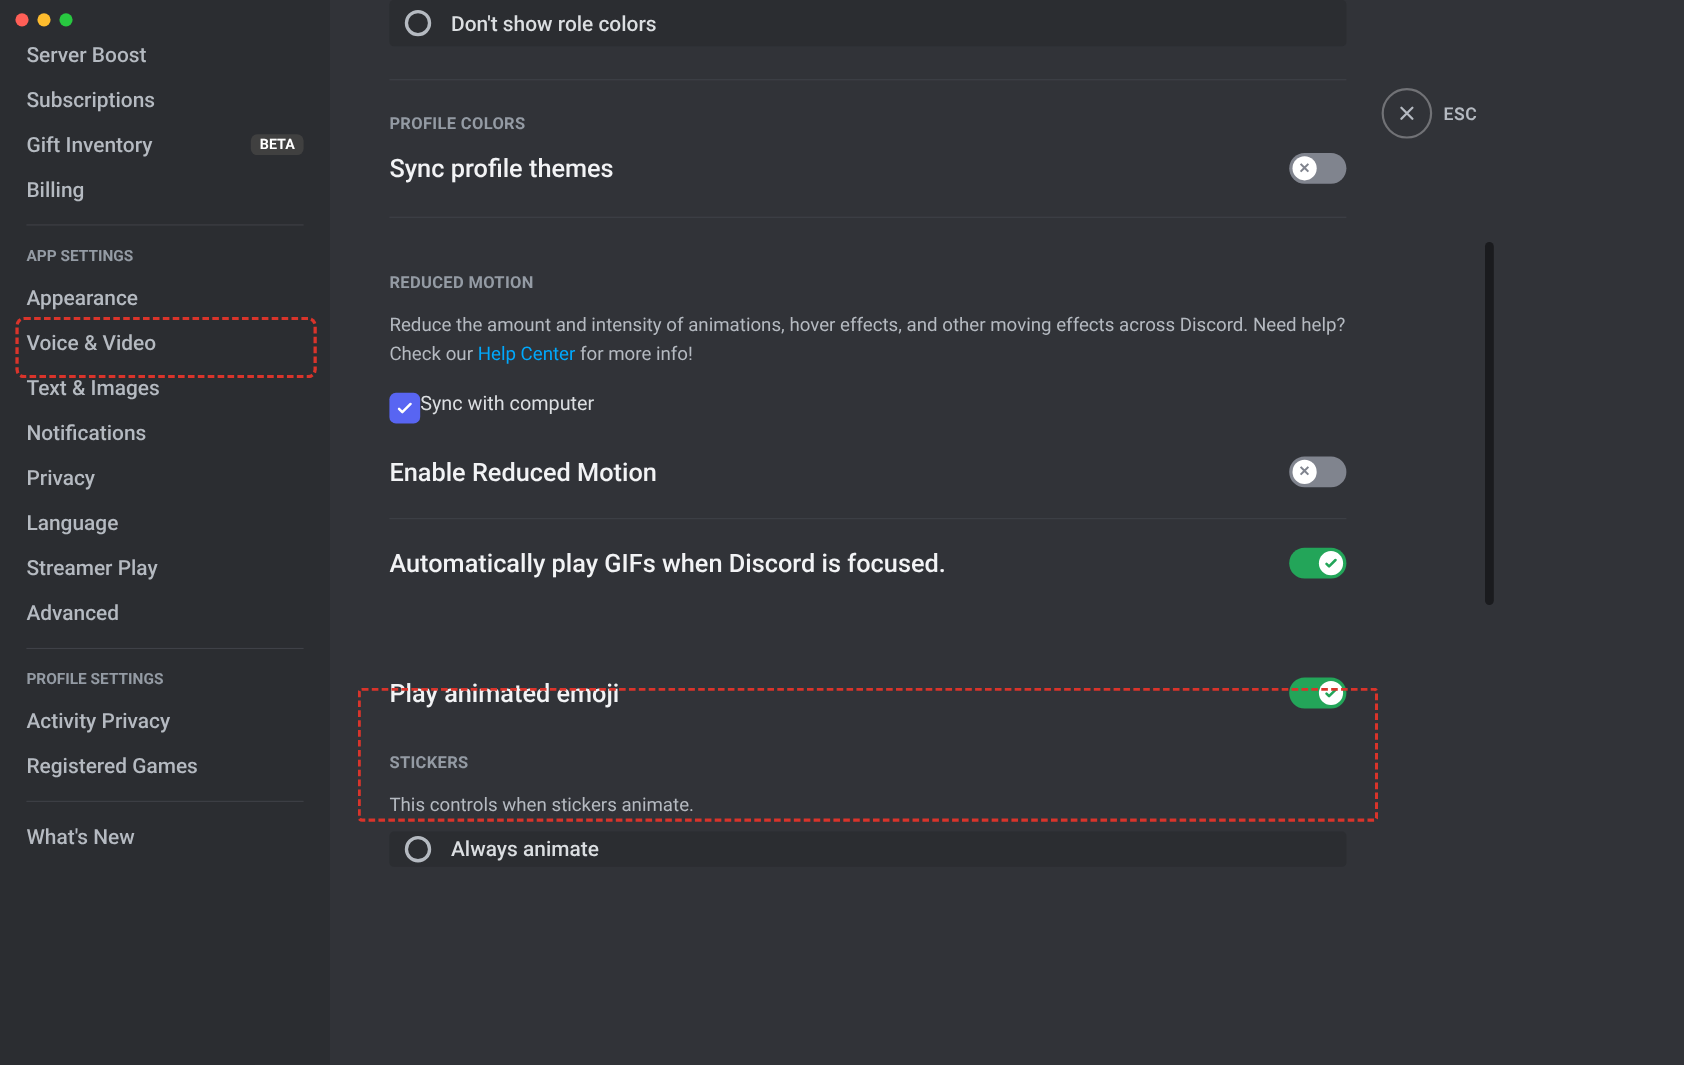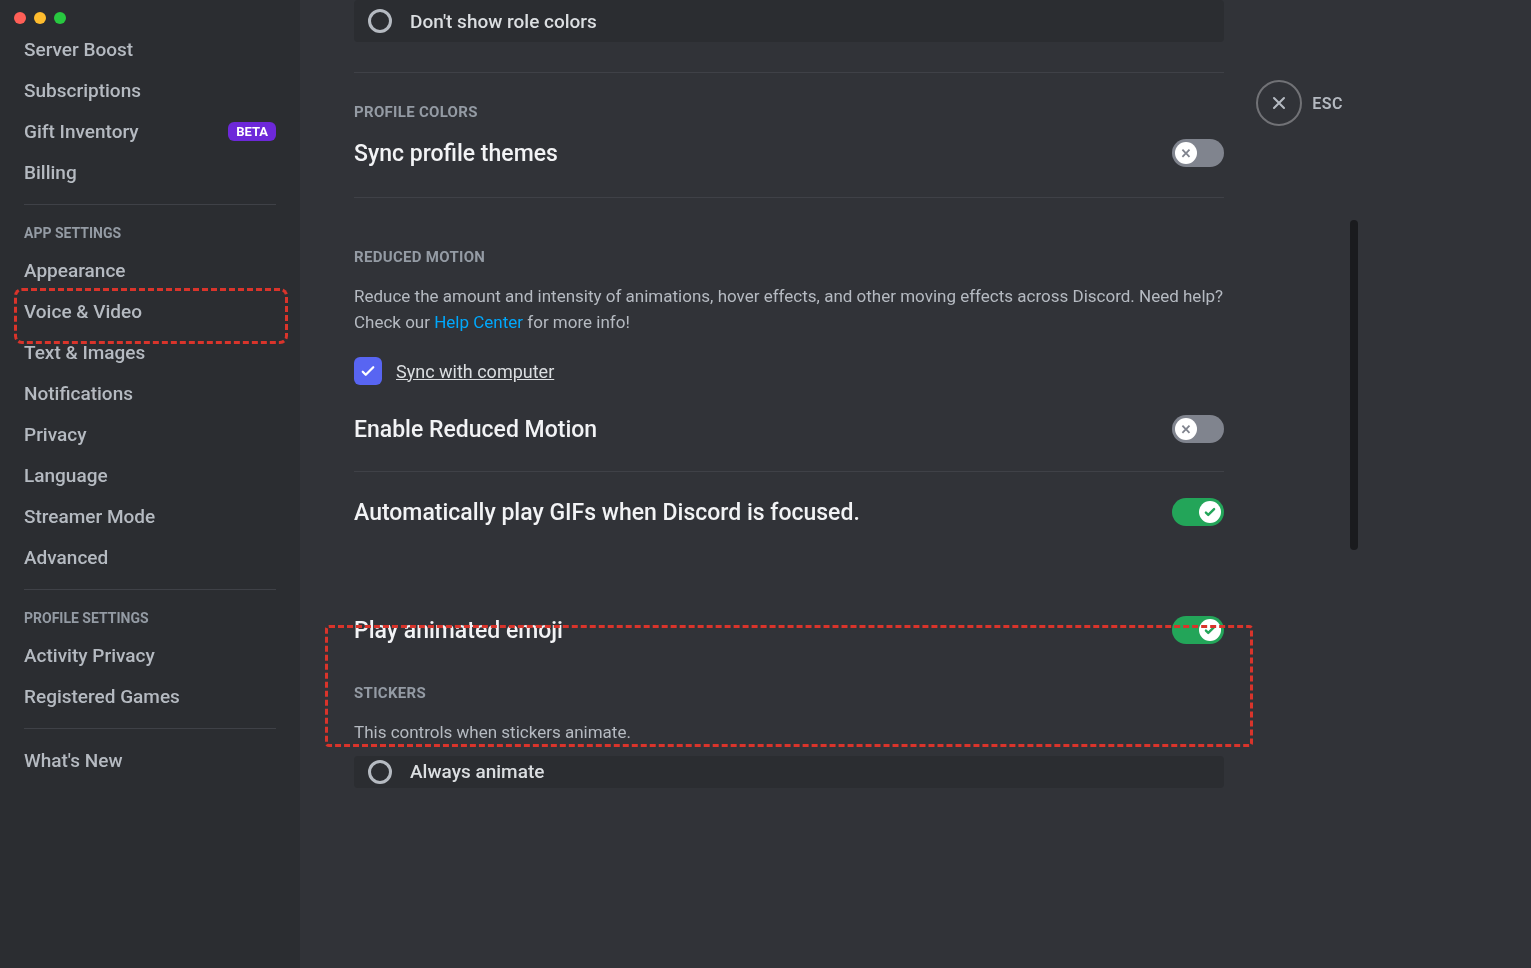--- a/index.html
+++ b/index.html
@@ -64,21 +64,21 @@
   font-weight: 700;
   padding: 8px 12px;
   margin-top: 6px;
 }
 .divider {
   height: 1px;
   background: #3f4147;
   margin: 12px 12px;
 }
 .badge-beta {
-  background: #6d28d9;
+  background: #404040;
   color: #ffffff;
   font-size: 13px;
   font-weight: 700;
   padding: 2px 8px;
   border-radius: 6px;
 }
 
 .highlight-box-1 {
   position: absolute;
   border: 3px dashed #d9342b;
@@ -180,24 +180,22 @@
   align-items: center;
   justify-content: center;
   font-size: 13px;
   font-weight: 900;
 }
 .toggle.off .toggle-knob { left: 3px; color: #80848e; }
 .toggle.on .toggle-knob { right: 3px; color: #23a559; }
 
 .checkbox-row {
   display: flex;
-  align-items: center;
-  gap: 14px;
+  align-items: flex-start;
   margin: 22px 0 30px 0;
-  text-decoration: underline;
 }
 .checkbox {
   width: 28px;
   height: 28px;
   border-radius: 6px;
   background: #5865f2;
   display: flex;
   align-items: center;
   justify-content: center;
 }
@@ -314,21 +312,21 @@
     <div class="sidebar-item">
       <span>Notifications</span>
     </div>
     <div class="sidebar-item">
       <span>Privacy</span>
     </div>
     <div class="sidebar-item">
       <span>Language</span>
     </div>
     <div class="sidebar-item">
-      <span>Streamer Mode</span>
+      <span>Streamer Play</span>
     </div>
     <div class="sidebar-item">
       <span>Advanced</span>
     </div>
 
     <div class="divider"></div>
     <div class="section-header">PROFILE SETTINGS</div>
 
     <div class="sidebar-item">
       <span>Activity Privacy</span>

